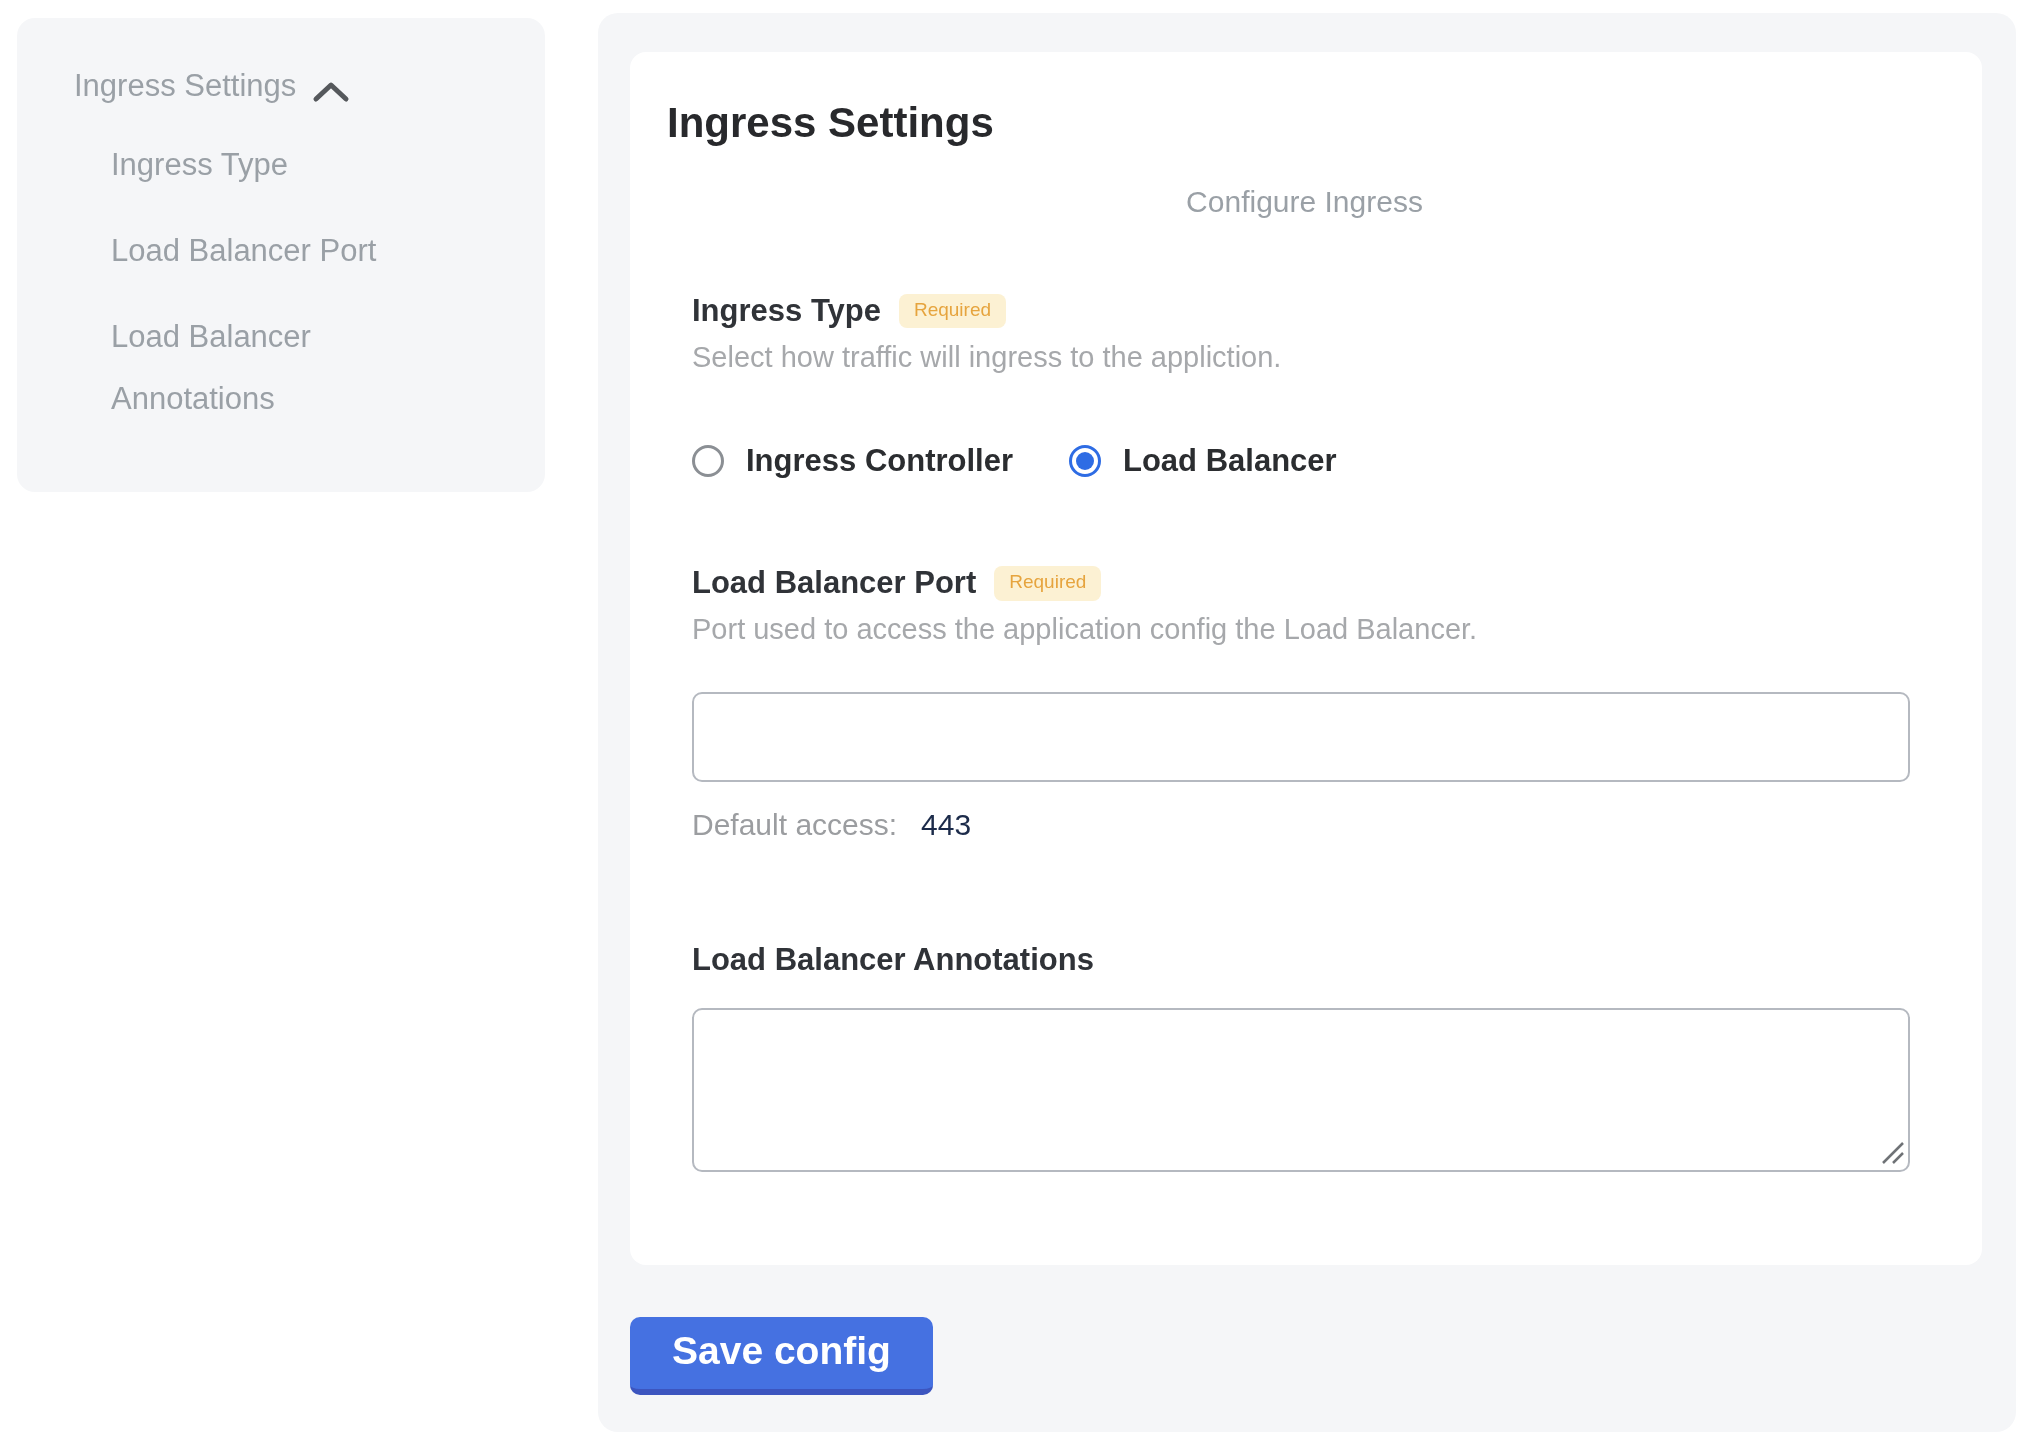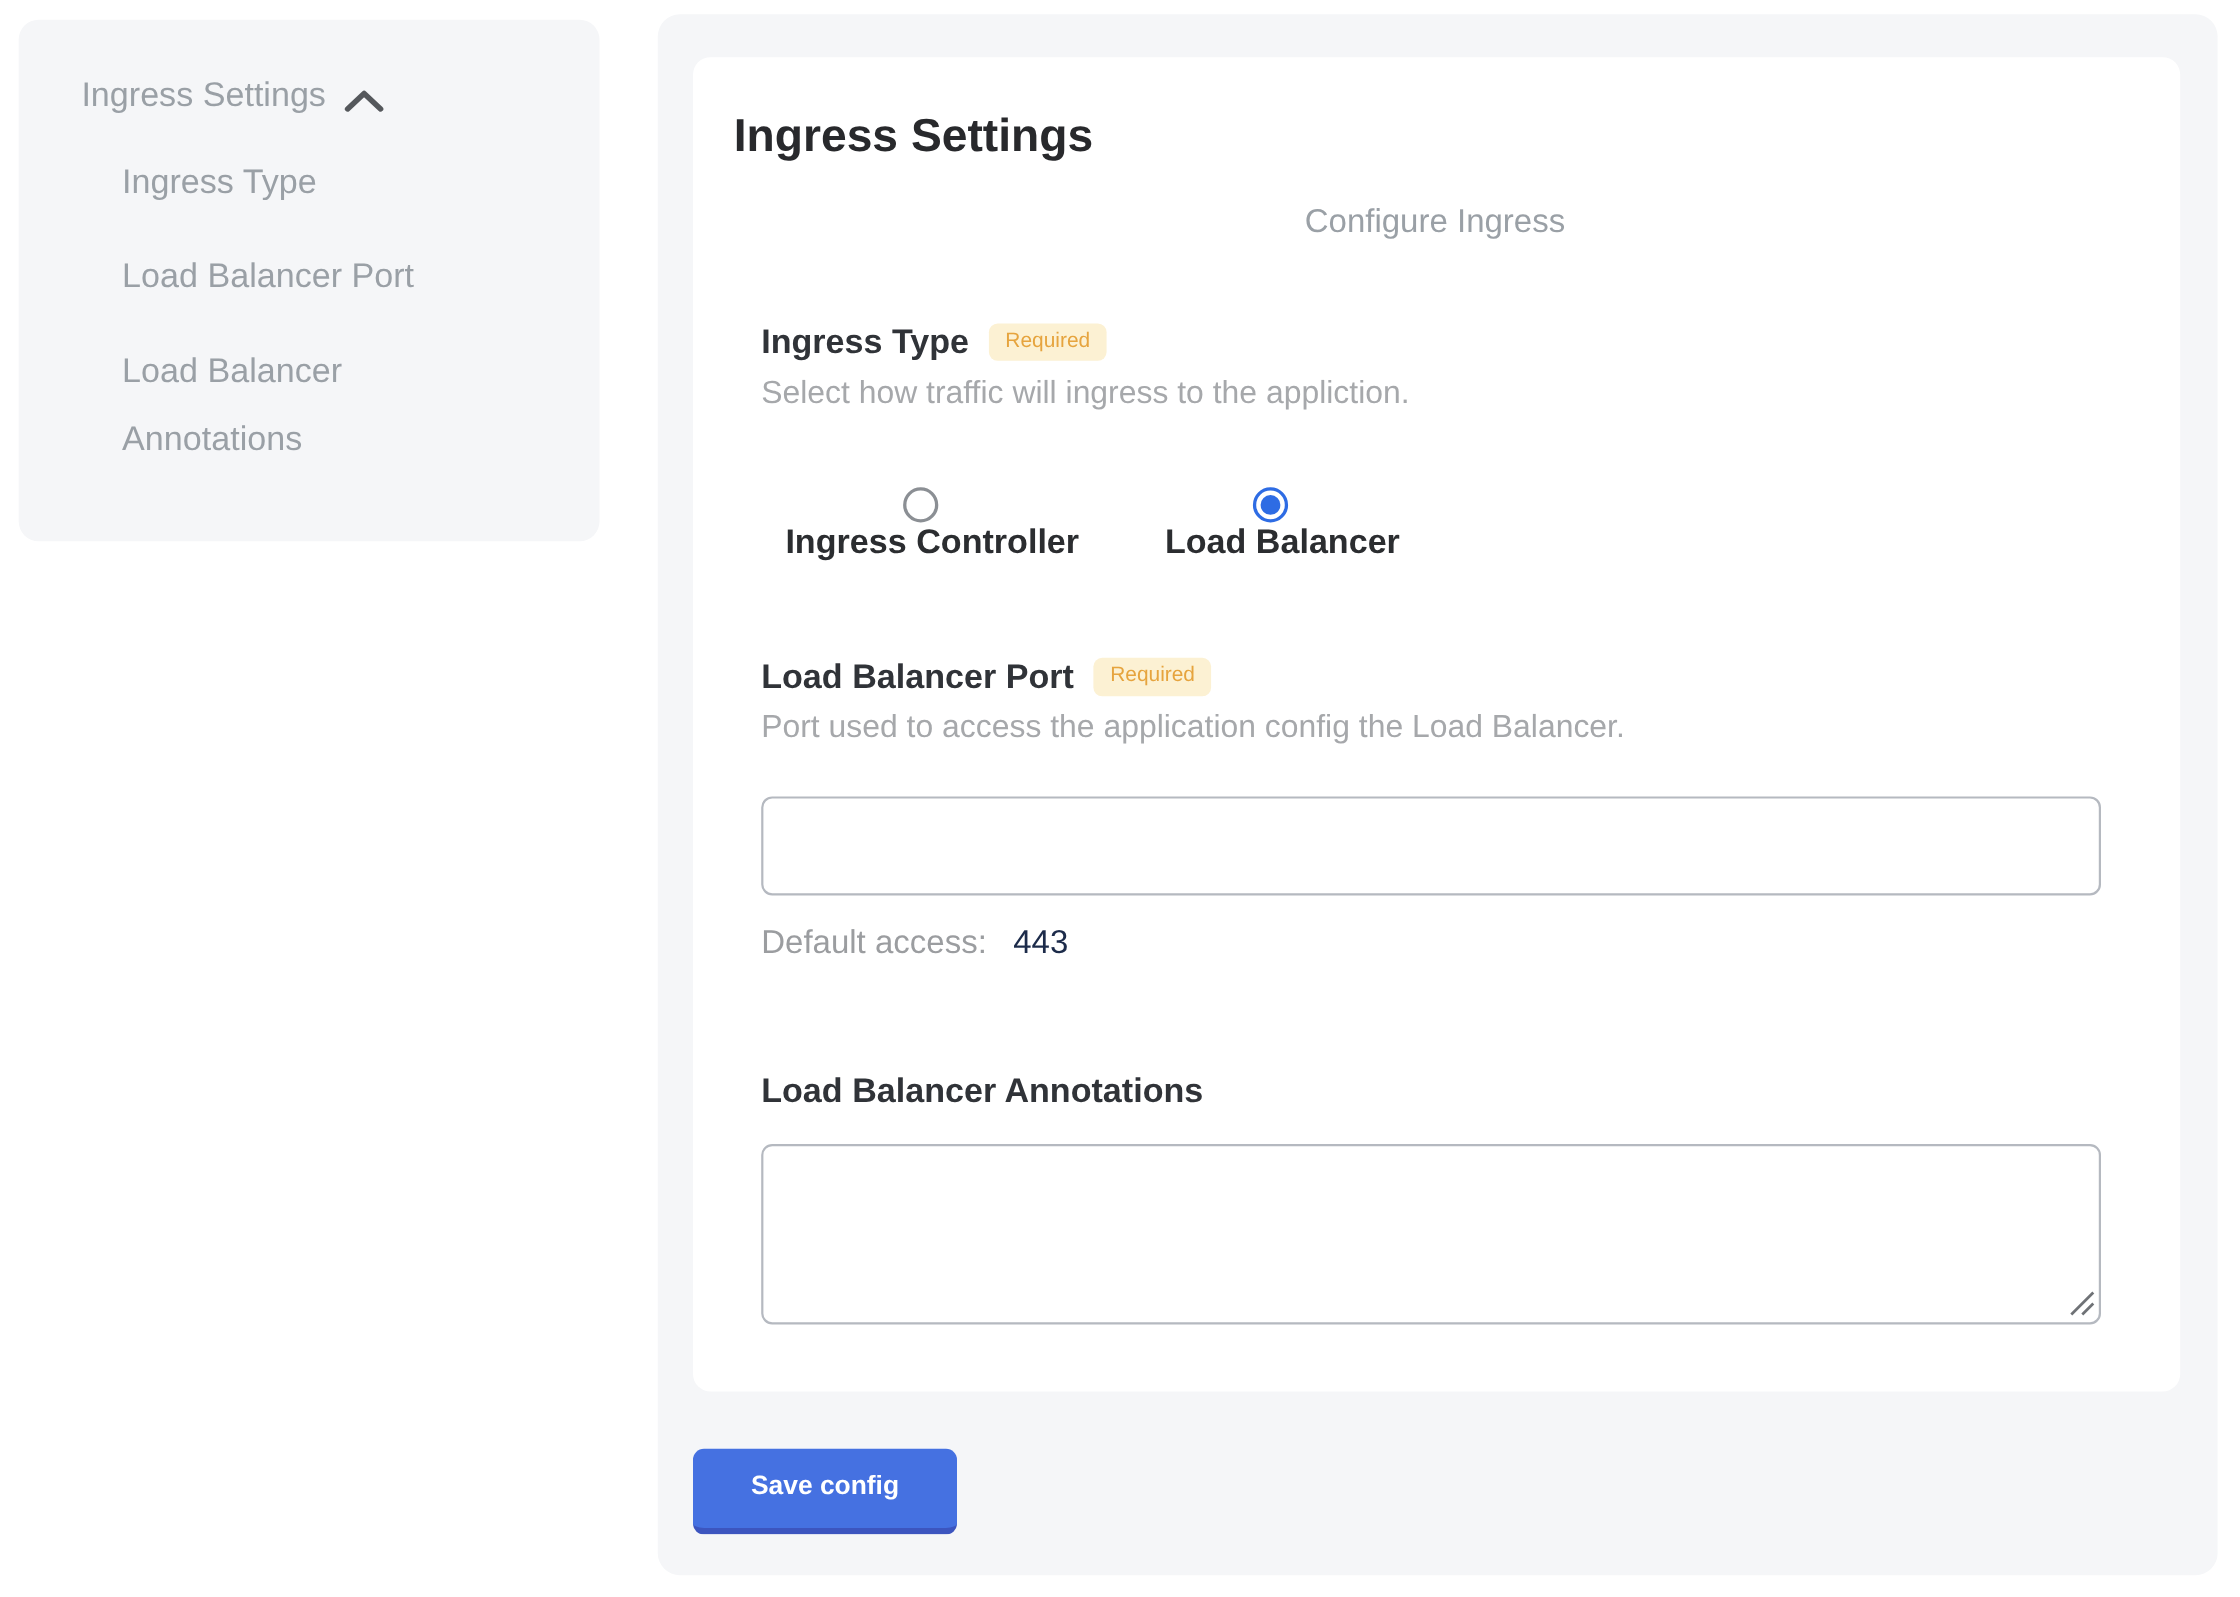--- a/index.html
+++ b/index.html
@@ -95,21 +95,21 @@
   }
   .section-desc {
     margin-top: 10px;
     font-size: 29px;
     color: #a6a8ab;
     line-height: 1.25;
   }
 
   
   .radio-row { margin-top: 68px; display: flex; align-items: center; }
-  .radio-option { display: flex; align-items: center; cursor: pointer; flex-direction: column; }
+  .radio-option { display: flex; align-items: center; cursor: pointer; }
   .radio-option + .radio-option { margin-left: 56px; justify-content: space-between; }
   .radio-circle {
     width: 32px; height: 32px;
     border-radius: 50%;
     border: 3px solid #8b8f94;
     background: #fff;
     display: flex; align-items: center; justify-content: center;
     flex: 0 0 auto;
   }
   .radio-option.selected .radio-circle { border-color: var(--accent-blue); }
@@ -162,21 +162,21 @@
   .save-button {
     position: absolute;
     left: 32px; top: 1304px;
     min-width: 240px;
     height: 78px;
     background: var(--button-blue);
     border: none;
     border-bottom: 6px solid var(--button-blue-dark);
     border-radius: 10px;
     color: #ffffff;
-    font-size: 24px;
+    font-size: 39px;
     font-weight: 700;
     font-family: "Liberation Sans", sans-serif;
     padding: 0 42px 4px 42px;
     cursor: pointer;
   }
 </style>
 </head>
 <body>
 
 <aside class="sidebar">

